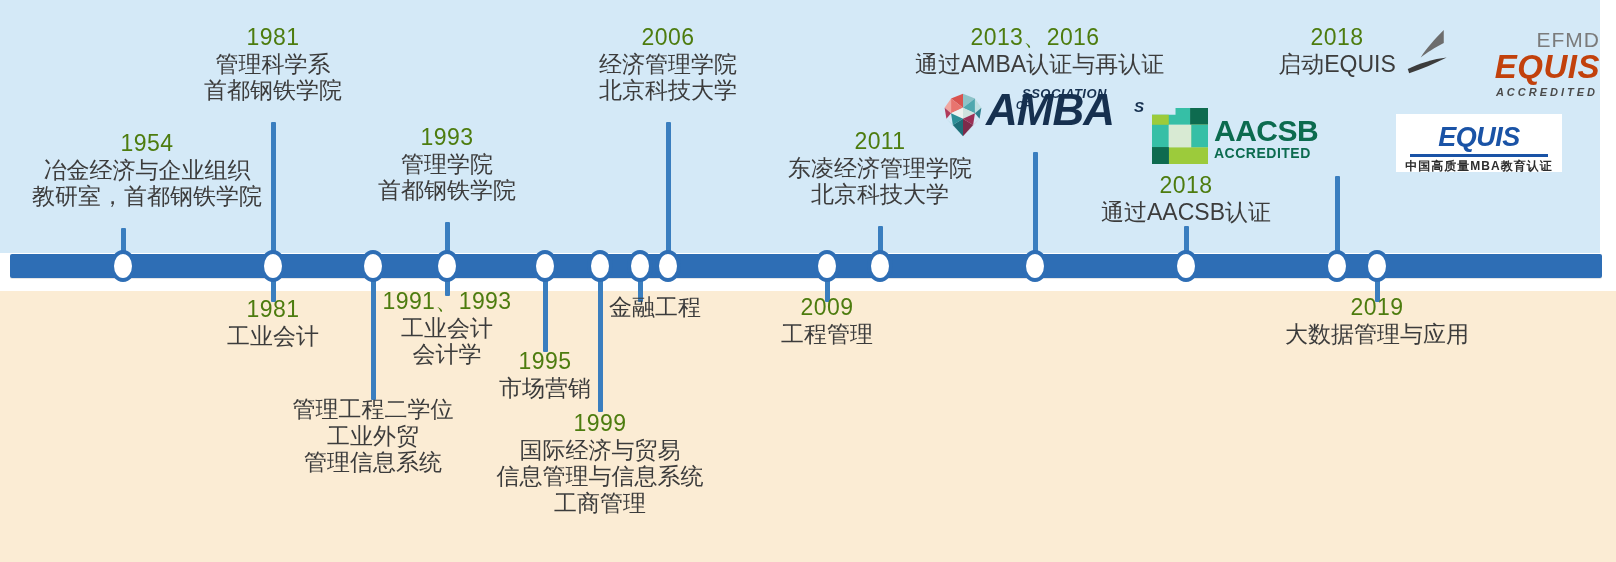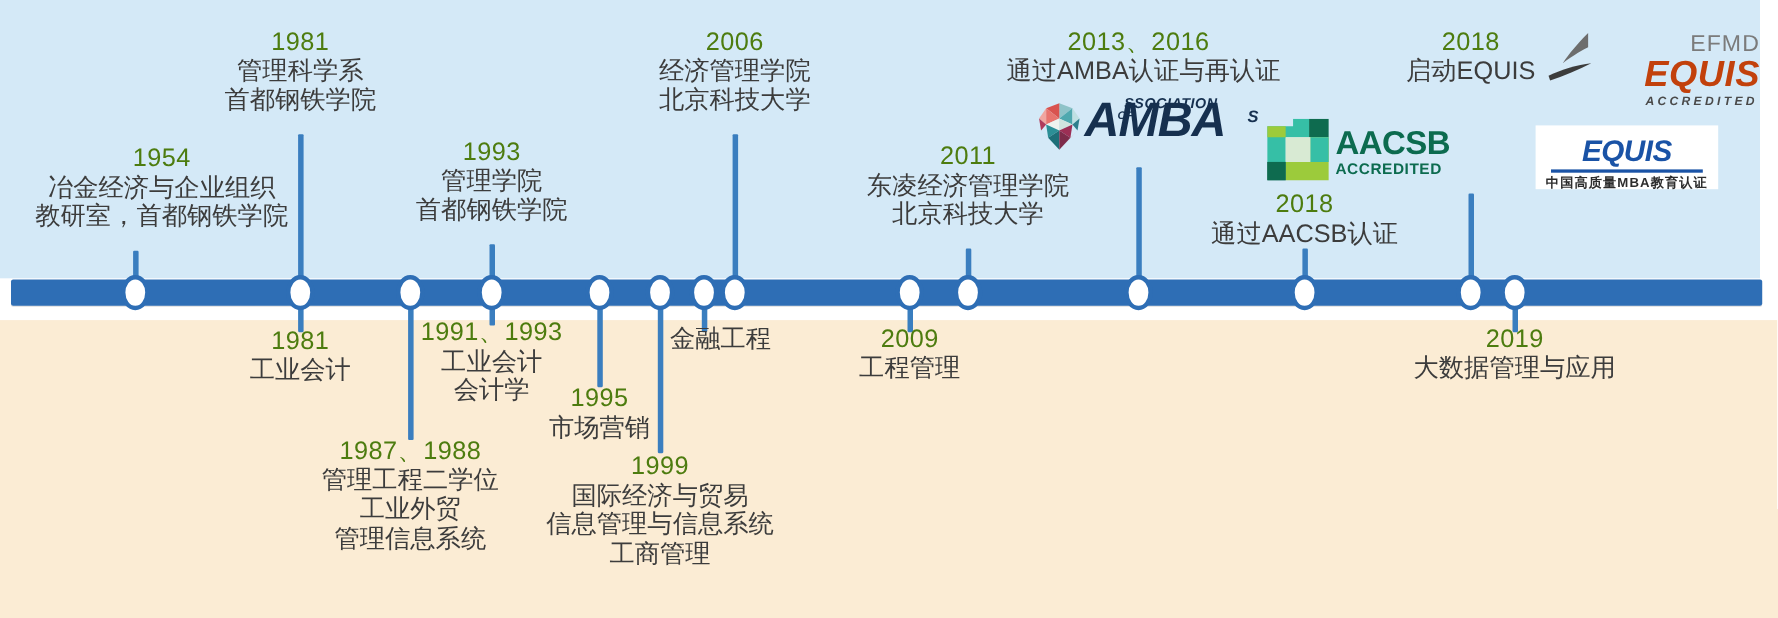--- a/index.html
+++ b/index.html
@@ -222,21 +222,20 @@
     <div class="camea-rule"></div>
     <div class="camea-sub">中国高质量MBA教育认证</div>
   </div>
 
   <div class="lbl" style="left:153px;top:296px;width:240px;">
     <div class="yr">1981</div>
     <div class="ln c-brown">工业会计</div>
   </div>
 
   <div class="lbl" style="left:253px;top:396px;width:240px;">
-    <div class="yr">1987、1988</div>
     <div class="ln c-brown">管理工程二学位</div>
     <div class="ln c-royal">工业外贸</div>
     <div class="ln c-red">管理信息系统</div>
   </div>
 
   <div class="lbl" style="left:332px;top:288px;width:230px;">
     <div class="yr">1991、1993</div>
     <div class="ln c-green">工业会计</div>
     <div class="ln c-green">会计学</div>
   </div>

